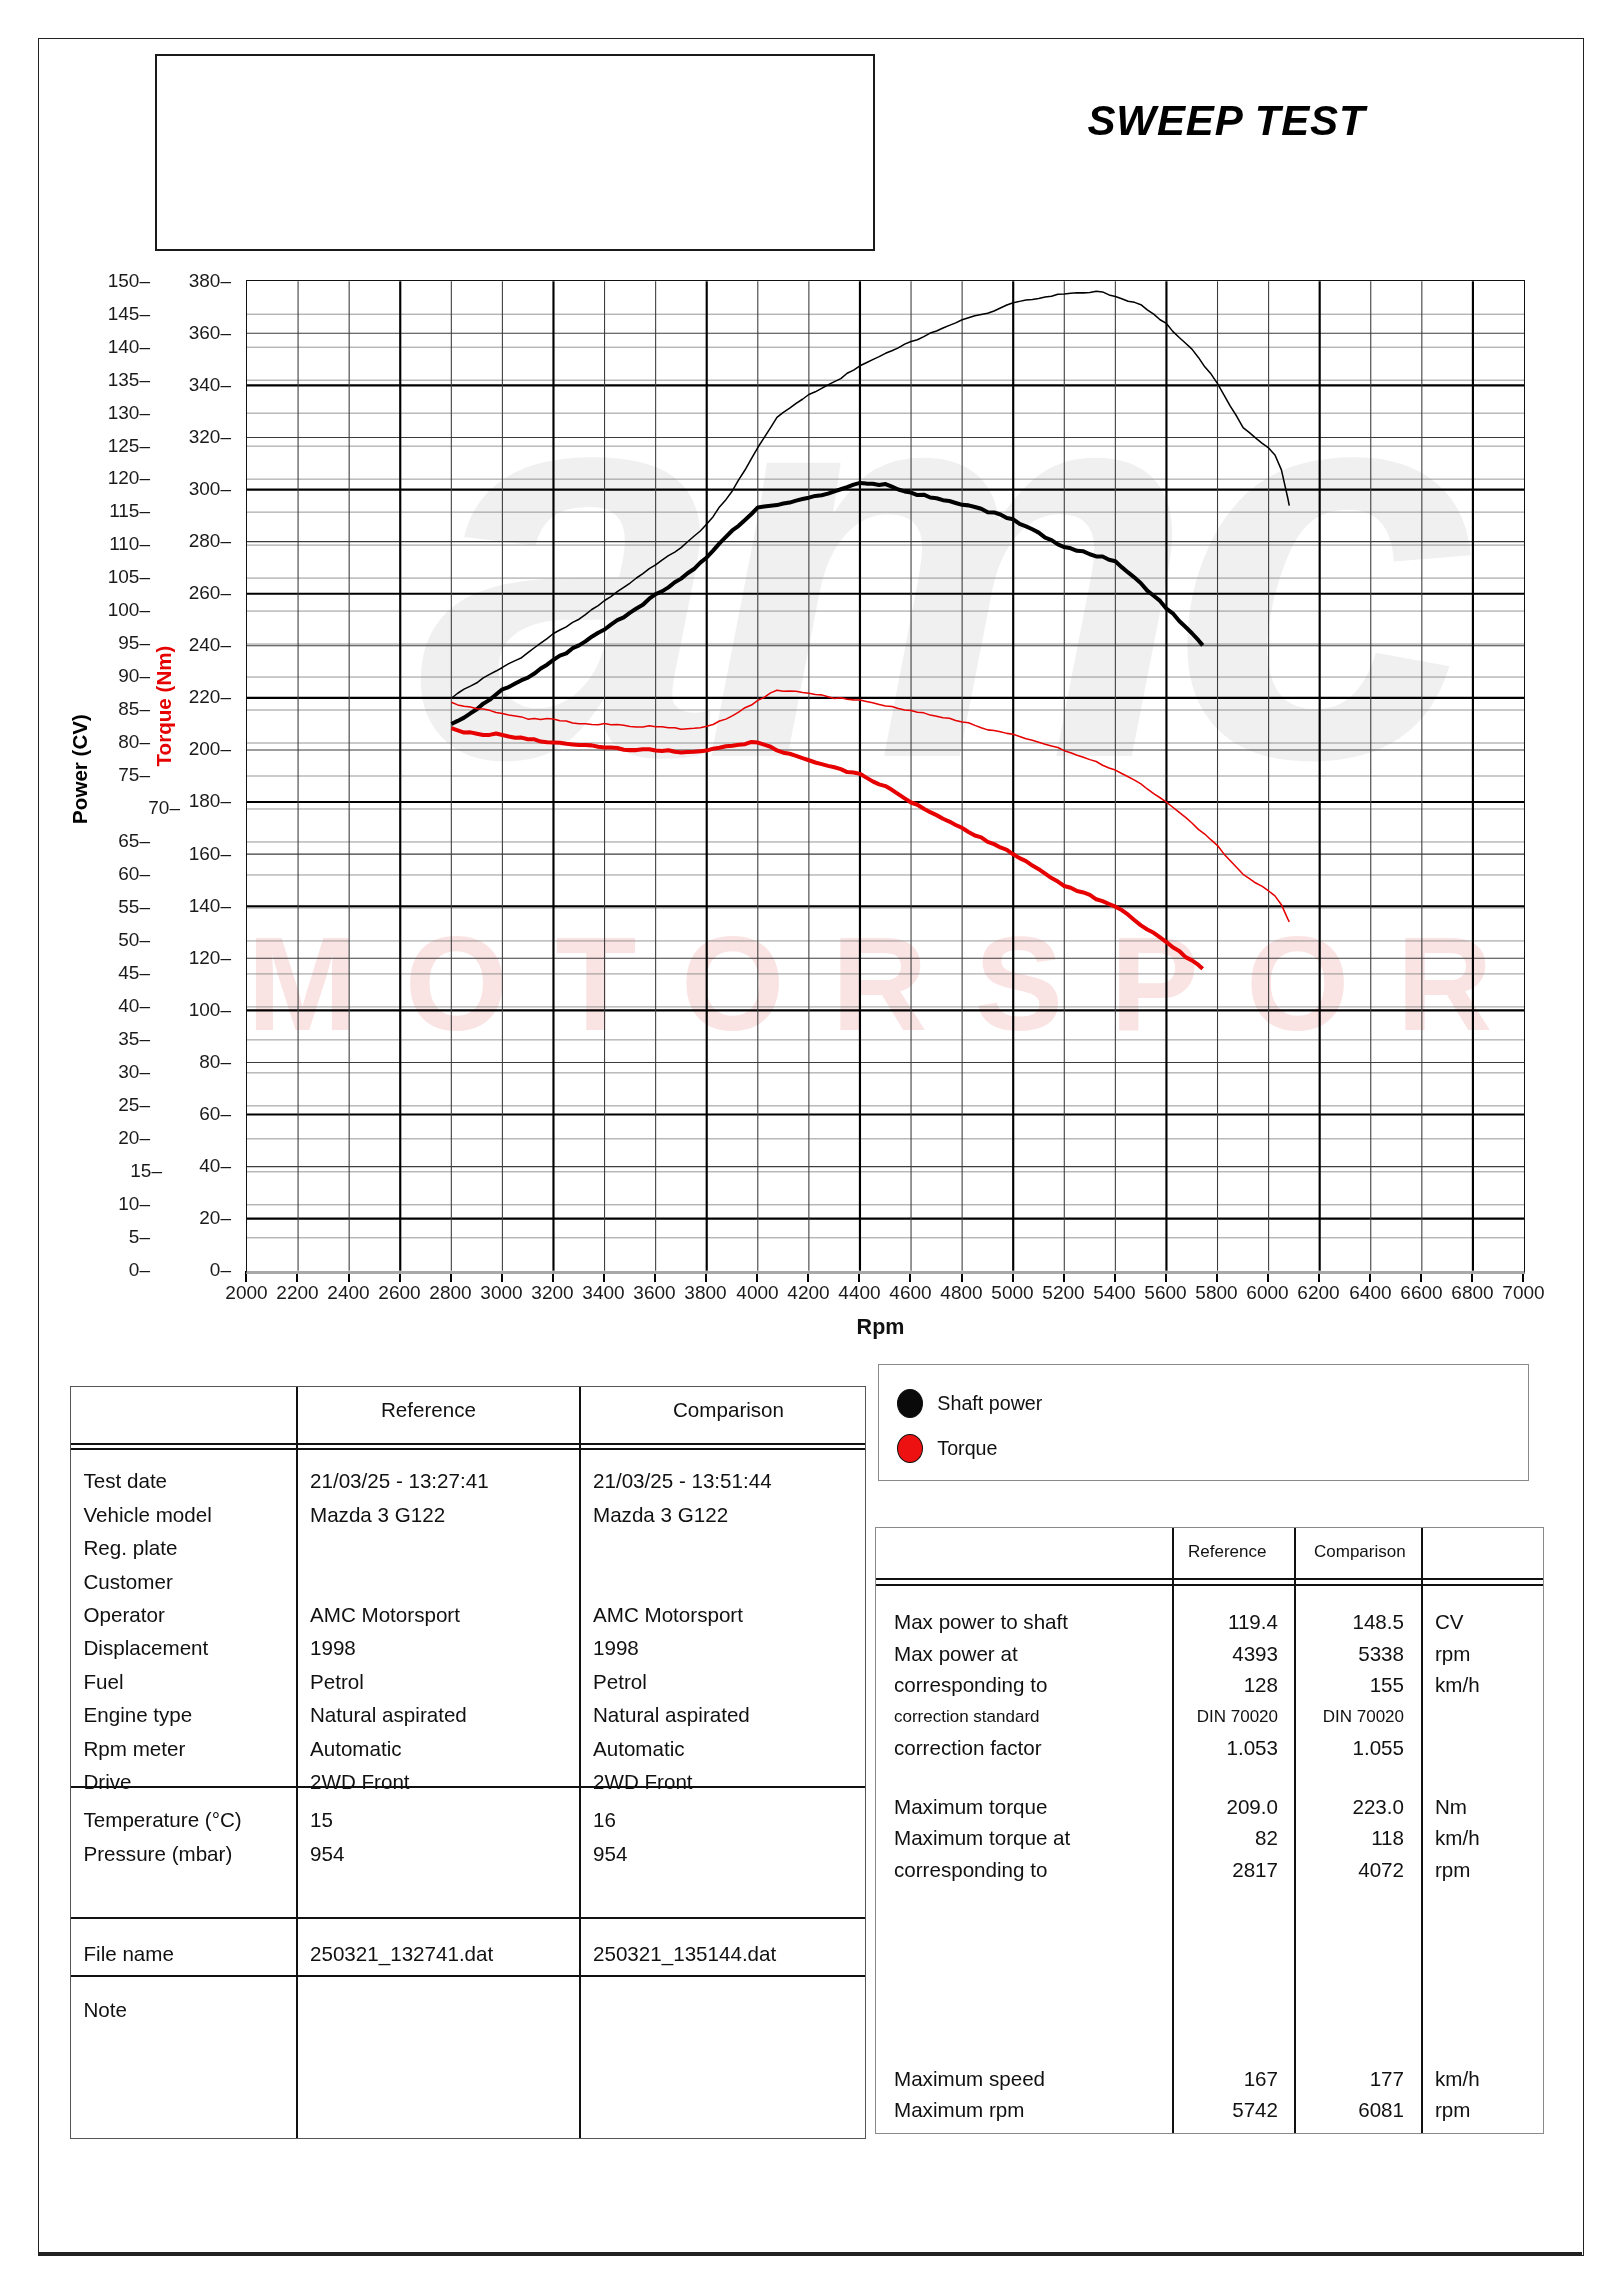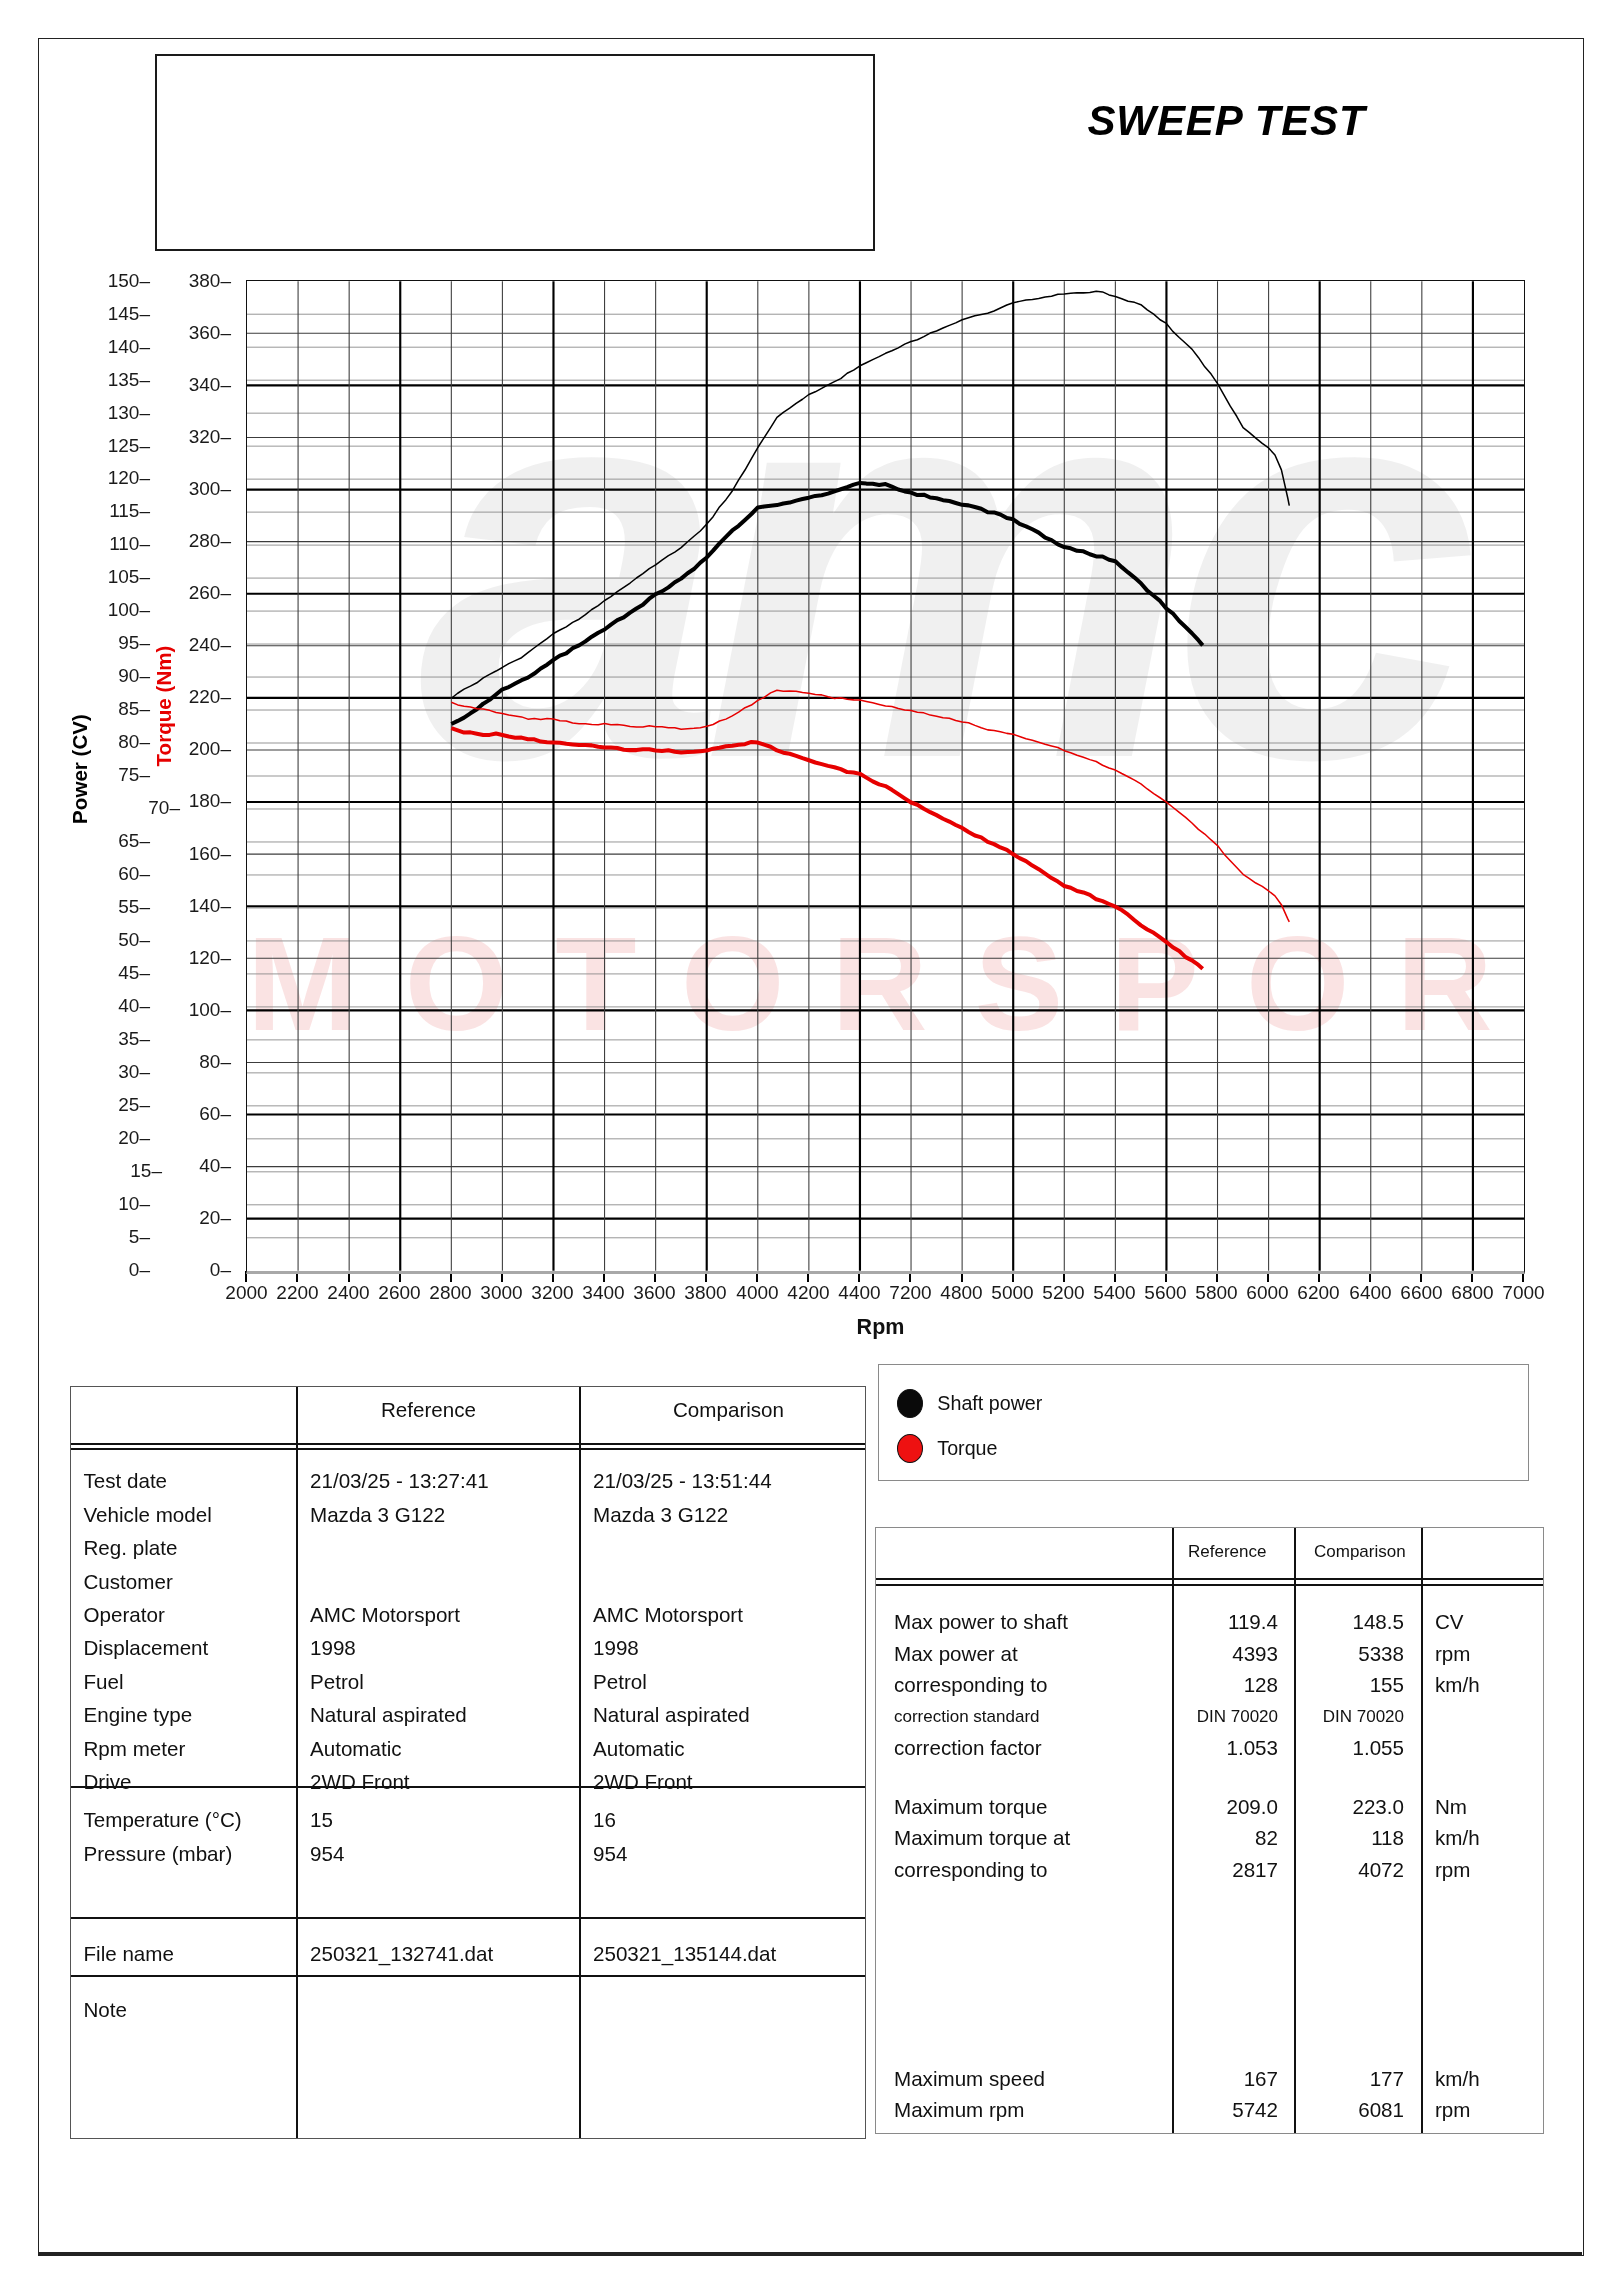--- a/index.html
+++ b/index.html
@@ -138,21 +138,21 @@
       <div class="tick-label x-tick abs" style="left: 617px;">3600</div>
       <div class="x-tickmark" style="left: 654px;"></div>
       <div class="tick-label x-tick abs" style="left: 668px;">3800</div>
       <div class="x-tickmark" style="left: 705px;"></div>
       <div class="tick-label x-tick abs" style="left: 720px;">4000</div>
       <div class="x-tickmark" style="left: 756px;"></div>
       <div class="tick-label x-tick abs" style="left: 771px;">4200</div>
       <div class="x-tickmark" style="left: 807px;"></div>
       <div class="tick-label x-tick abs" style="left: 822px;">4400</div>
       <div class="x-tickmark" style="left: 858px;"></div>
-      <div class="tick-label x-tick abs" style="left: 873px;">7200</div>
+      <div class="tick-label x-tick abs" style="left: 873px;">4600</div>
       <div class="x-tickmark" style="left: 909px;"></div>
       <div class="tick-label x-tick abs" style="left: 924px;">4800</div>
       <div class="x-tickmark" style="left: 961px;"></div>
       <div class="tick-label x-tick abs" style="left: 975px;">5000</div>
       <div class="x-tickmark" style="left: 1012px;"></div>
       <div class="tick-label x-tick abs" style="left: 1026px;">5200</div>
       <div class="x-tickmark" style="left: 1063px;"></div>
       <div class="tick-label x-tick abs" style="left: 1077px;">5400</div>
       <div class="x-tickmark" style="left: 1114px;"></div>
       <div class="tick-label x-tick abs" style="left: 1128px;">5600</div>

